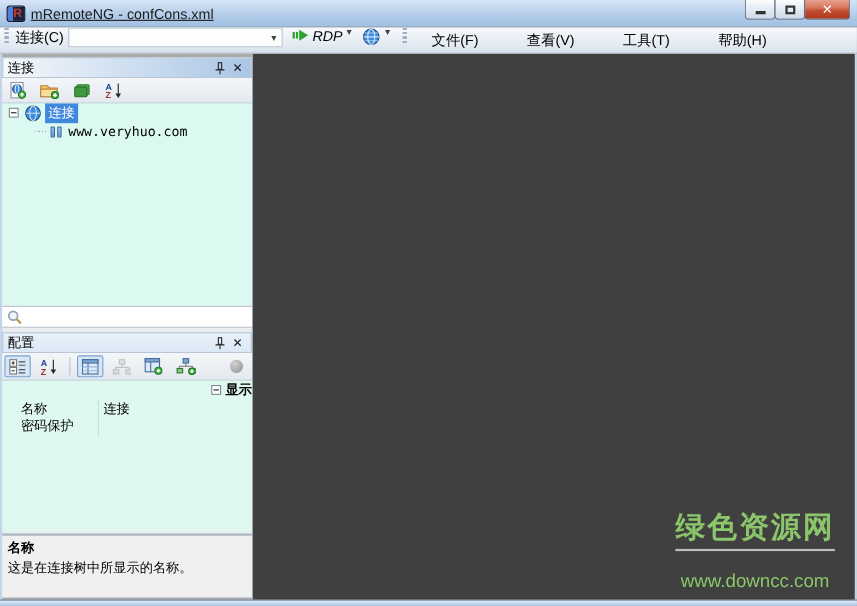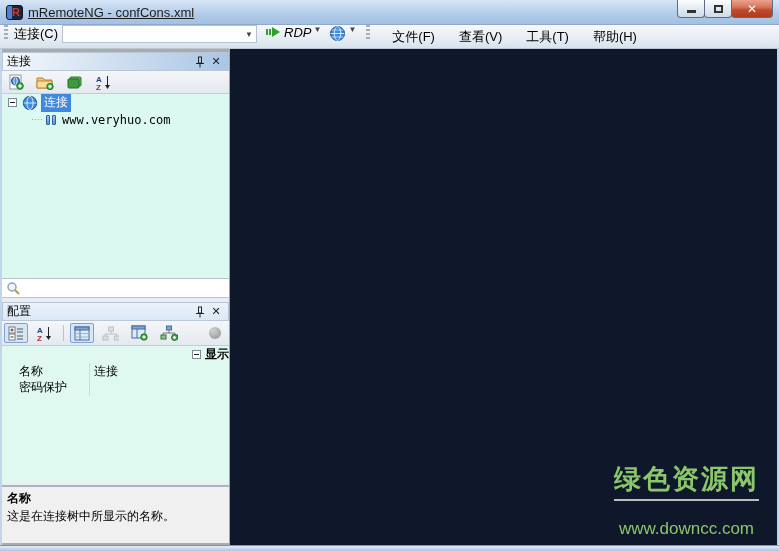--- a/index.html
+++ b/index.html
@@ -38,32 +38,32 @@
           background:repeating-linear-gradient(#9fb0c4 0 2px, transparent 2px 4px); }
   .tb-label { margin:0 4px 0 2px; font-size:13px; }
   .combo { width:195px; height:18px; background:#fcfffd; border:1px solid #b6c3cf;
            display:flex; align-items:center; }
   .combo input { flex:1; border:none; outline:none; background:transparent;
                  font-size:12px; padding:0 3px; font-family:inherit; }
   .combo-arrow { width:14px; height:100%; display:flex; align-items:center; justify-content:center;
                  font-size:8px; color:#444; }
   .dd-arrow { font-size:8px; color:#444; margin:0 4px 0 2px; }
   .tb-proto { font-size:13px; margin-left:3px;font-style:italic; }
-  .menu-items { display:flex; margin-left:6px; }
+  .menu-items { display:flex; margin-left:6px;gap:20px; }
   .menu-item { padding:3px 12px; font-size:13px; cursor:default; }
 
   
   .frame-left, .frame-right { position:absolute; top:49px; bottom:6px; width:2px;
                               background:#c3d5ea; }
   .frame-left { left:0; } .frame-right { right:0; }
   .frame-bottom { position:absolute; left:0; bottom:0; width:100%; height:6px;
                   background:linear-gradient(#e3eefb,#aac4e2); border-top:1px solid #7d93ad; }
 
   
-  .main-area { position:absolute; left:230px; top:49px; right:2px; bottom:6px; background:#0f172a; }
+  .main-area { position:absolute; left:230px; top:49px; right:2px; bottom:6px; background:#404040; }
   .watermark { position:absolute; right:18px; bottom:6px; text-align:center; }
   .wm1 { font-size:27px; font-weight:bold; letter-spacing:2px; color:#8cc66b;
          padding-bottom:2px; border-bottom:2px solid #bdbdbd; }
   .wm2 { font-size:17px; color:#8cc66b; padding-top:18px; }
 
   
   .dock { position:absolute; left:2px; top:52px; width:228px; height:491px;
           background:#e9edf2; border-right:1px solid #9aa5b1; }
 
   .panel-header { position:absolute; left:0; width:227px; height:19px; display:flex;

